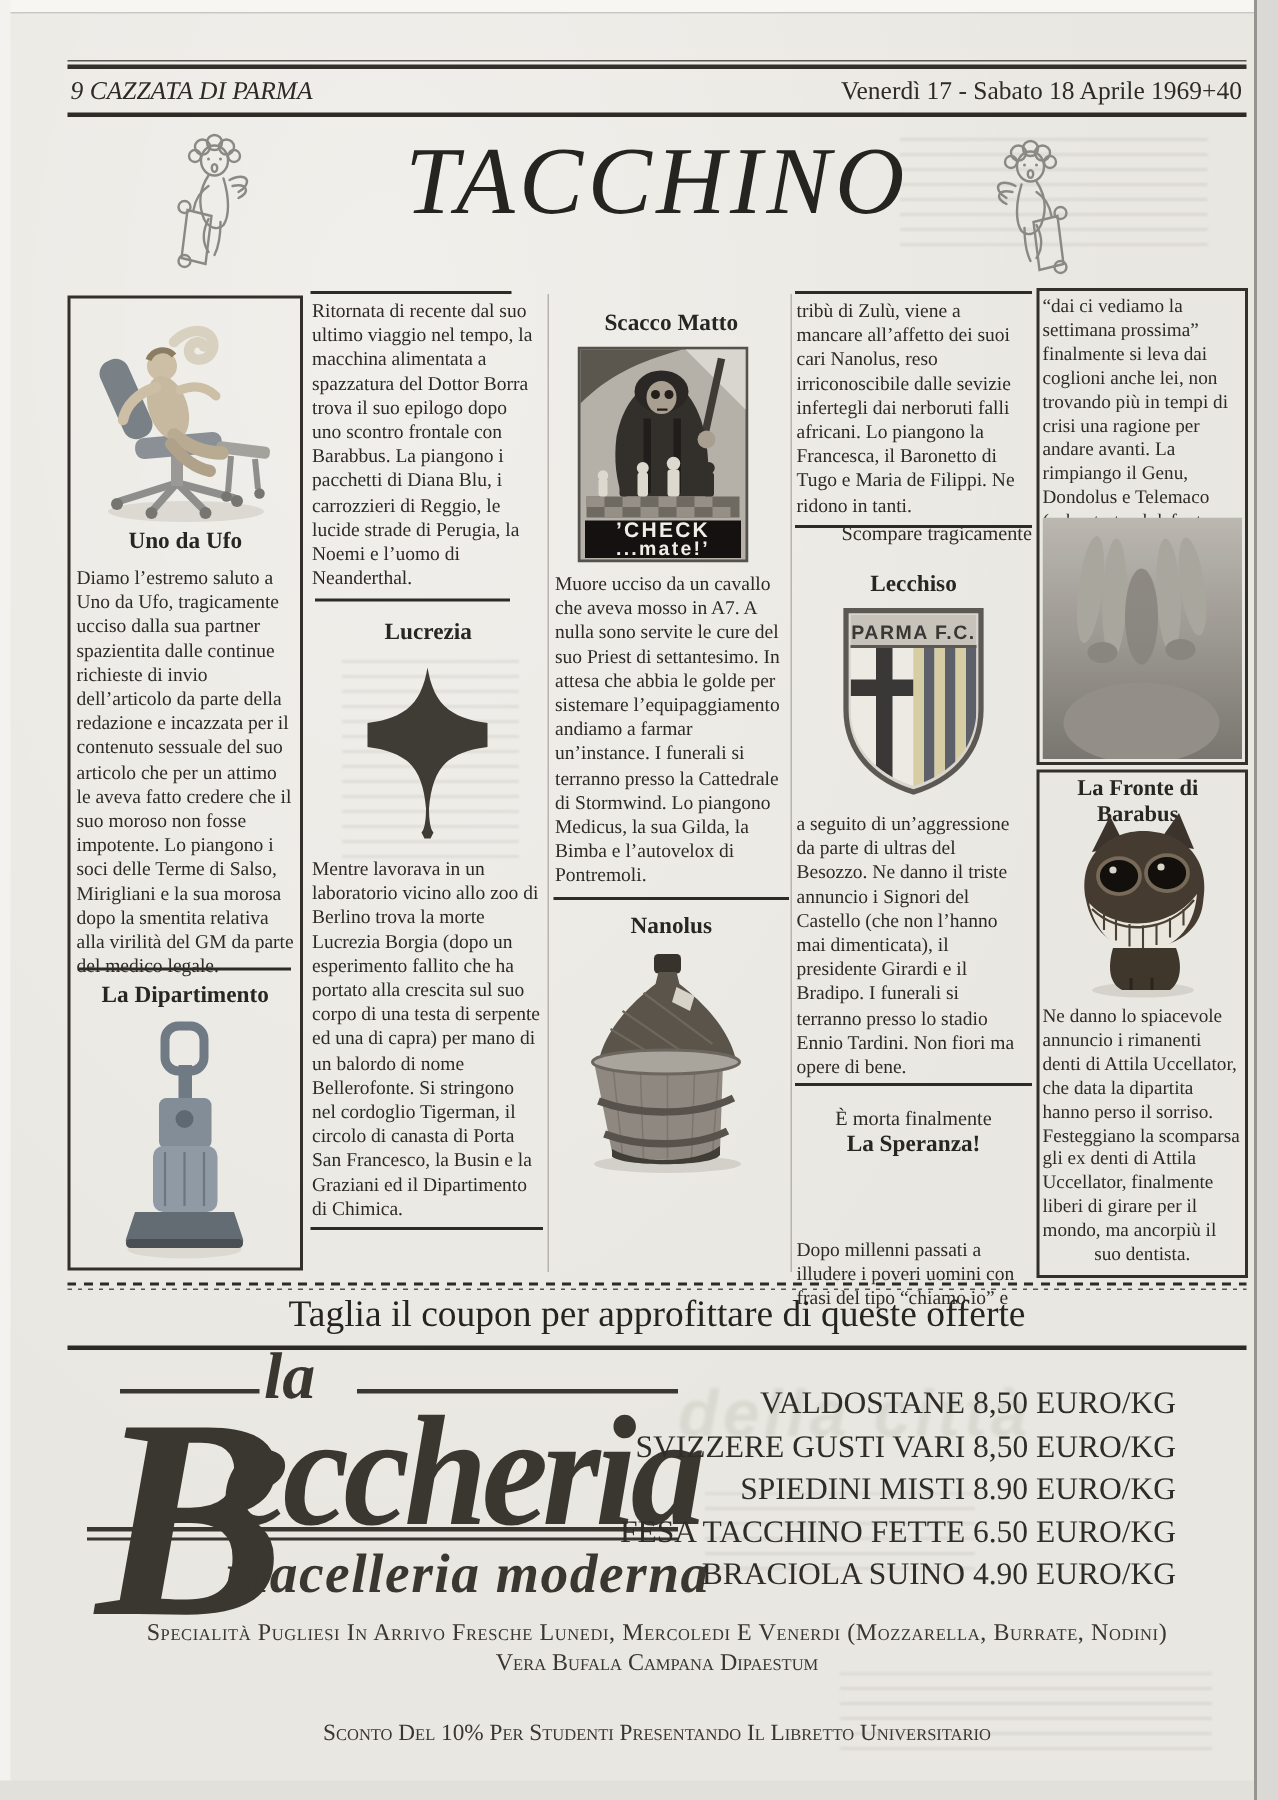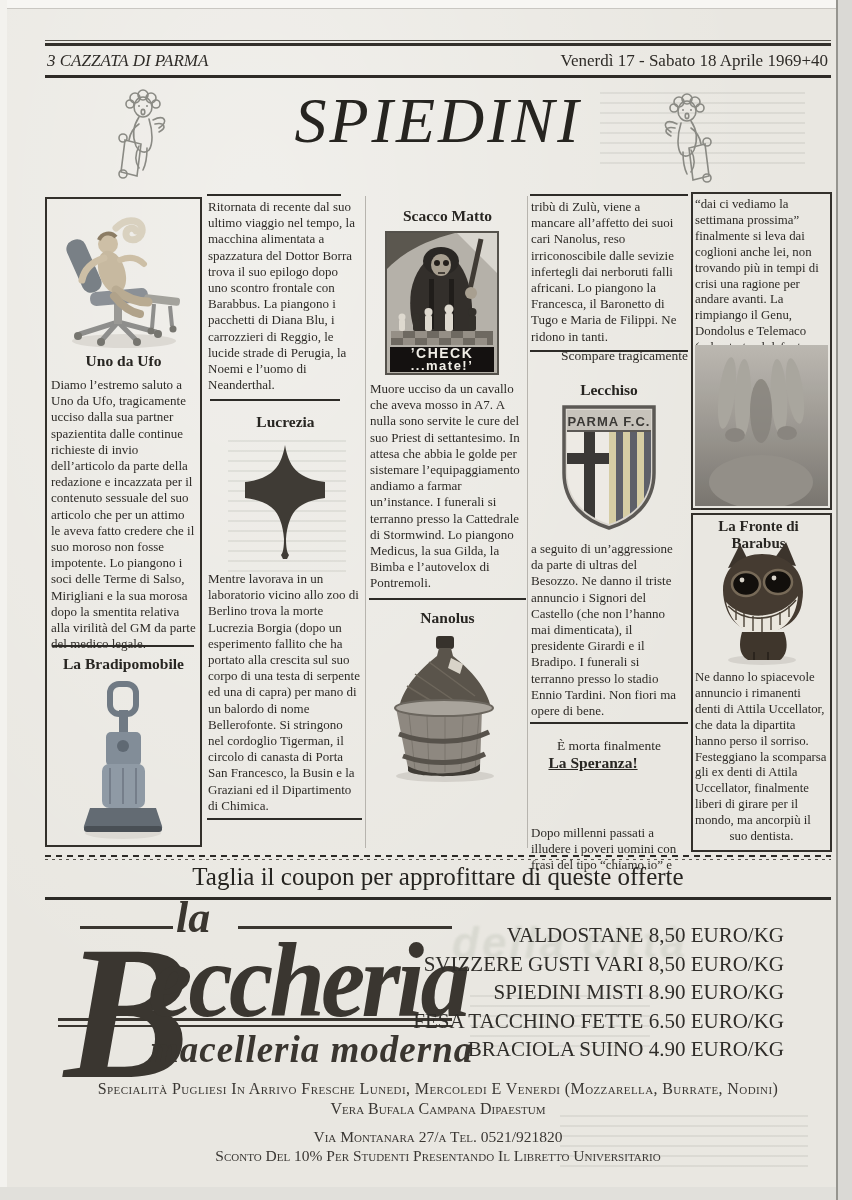--- a/index.html
+++ b/index.html
@@ -80,21 +80,21 @@
   .demi-img  { left:385px; top:634px; width:122px; height:150px; }
   .p-nanolus { left:370px; top:789px; width:152px; }
 
   
   .p-zulu     { left:531px; top:199px; width:154px; }
   .k-lecchiso { left:530px; top:348px; width:158px;text-align:right; }
   .h-lecchiso { left:530px; top:381px; width:158px; }
   .crest-img  { left:557px; top:401px; width:104px; height:132px; }
   .p-lecchiso { left:531px; top:541px; width:154px; }
   .k-speranza { left:530px; top:738px; width:158px; }
-  .h-speranza { left:514px; top:754px; width:158px;text-decoration:underline; }
+  .h-speranza { left:530px; top:754px; width:158px; }
   .p-speranza { left:531px; top:785px; width:154px;margin-top:40px; }
 
   
   .p-settimana { left:695px; top:197px; width:133px; font-size:12.8px; line-height:15.9px; }
   .photo-body  { left:695px; top:345px; width:133px; height:161px; }
   .h-barabus   { left:691px; top:518px; width:135px; font-size:15px; }
   .cat-img     { left:712px; top:540px; width:100px; height:126px; }
   .p-barabus   { left:695px; top:670px; width:133px; font-size:12.8px; line-height:15.9px; text-align-last:center; }
 
   
@@ -135,25 +135,25 @@
   <div class="abs edge-left"></div>
   <div class="abs edge-bottom"></div>
   <div class="abs gblock g1"></div>
   <div class="abs gblock g2"></div>
   <div class="abs gblock g3"></div>
   <div class="abs gblock g4"></div>
   <div class="abs ghost-city">della città</div>
 
   <div class="abs mast-rule-a"></div>
   <div class="abs mast-rule-b"></div>
-  <div class="abs mast-left">3 CAZZATA DI PARMA</div>
+  <div class="abs mast-left">9 CAZZATA DI PARMA</div>
   <div class="abs mast-right">Venerdì 17 - Sabato 18 Aprile 1969+40</div>
   <div class="abs mast-rule-c"></div>
 
-  <div class="abs necro-title">SPIEDINI</div>
+  <div class="abs necro-title">TACCHINO</div>
   <svg class="abs cherub-left" viewBox="0 0 64 96" fill="none" stroke="#8a8a84" stroke-width="1.6" stroke-linecap="round">
     <circle cx="22" cy="10" r="5"></circle>
       <circle cx="30" cy="7" r="5"></circle>
       <circle cx="38" cy="10" r="5"></circle>
     <circle cx="17" cy="16" r="4"></circle>
       <circle cx="43" cy="16" r="4"></circle>
     <ellipse cx="30" cy="19" rx="9" ry="10"></ellipse>
     <circle cx="26" cy="18" r="1" fill="#8a8a84" stroke="none"></circle>
       <circle cx="34" cy="18" r="1" fill="#8a8a84" stroke="none"></circle>
     <ellipse cx="30" cy="24" rx="1.8" ry="2.6"></ellipse>
@@ -216,21 +216,21 @@
     <path d="M43,30 A10,10 0 0 1 60,27" stroke="#8b7c64" stroke-width="4" fill="none"></path>
     <ellipse cx="56" cy="62" rx="13" ry="22" fill="#c7b9a0" transform="rotate(-18 56 62)"></ellipse>
     <path d="M48,48 C36,52 28,60 26,70" stroke="#cdbfa6" stroke-width="7" fill="none" stroke-linecap="round"></path>
     <path d="M64,50 C74,46 82,48 88,54" stroke="#cdbfa6" stroke-width="6" fill="none" stroke-linecap="round"></path>
     <path d="M60,80 C70,88 80,92 92,92" stroke="#b9ab92" stroke-width="9" fill="none" stroke-linecap="round"></path>
     <path d="M58,86 C66,96 74,102 84,104" stroke="#b0a28a" stroke-width="8" fill="none" stroke-linecap="round"></path>
   </svg>
   <div class="abs obit-h h-uno">Uno da Ufo</div>
   <div class="abs body-text p-uno">Diamo l’estremo saluto a Uno da Ufo, tragicamente ucciso dalla sua partner spazientita dalle continue richieste di invio dell’articolo da parte della redazione e incazzata per il contenuto sessuale del suo articolo che per un attimo le aveva fatto credere che il suo moroso non fosse impotente. Lo piangono i soci delle Terme di Salso, Mirigliani e la sua morosa dopo la smentita relativa alla virilità del GM da parte del medico legale.</div>
   <div class="abs hrule rule-c1"></div>
-  <div class="abs obit-h h-bradipo">La Bradipomobile</div>
+  <div class="abs obit-h h-bradipo">La Dipartimento</div>
   <svg class="abs vacuum-img" viewBox="0 0 94 160">
     <ellipse cx="47" cy="153" rx="38" ry="6" fill="#dcd9d3"></ellipse>
     <rect x="34" y="4" width="26" height="30" rx="9" fill="none" stroke="#707a84" stroke-width="6"></rect>
     <rect x="43" y="30" width="9" height="24" fill="#707a84"></rect>
     <rect x="30" y="52" width="35" height="34" rx="5" fill="#828d98"></rect>
     <circle cx="47" cy="66" r="6" fill="#5f6973"></circle>
     <rect x="26" y="84" width="43" height="44" rx="7" fill="#8f9aa5"></rect>
     <path d="M34,88 V124 M47,88 V124 M60,88 V124" stroke="#6d7681" stroke-width="1.5"></path>
     <path d="M14,128 H80 L86,146 C87,150 83,152 78,152 H16 C11,152 7,150 8,146 Z" fill="#636b73"></path>
     <rect x="8" y="146" width="78" height="6" rx="3" fill="#494f55"></rect>
@@ -396,17 +396,16 @@
   <div class="abs prices">
     <div>VALDOSTANE 8,50 EURO/KG</div>
     <div>SVIZZERE GUSTI VARI 8,50 EURO/KG</div>
     <div>SPIEDINI MISTI 8.90 EURO/KG</div>
     <div>FESA TACCHINO FETTE 6.50 EURO/KG</div>
     <div>BRACIOLA SUINO 4.90 EURO/KG</div>
   </div>
 
   <div class="abs smallcaps note1">Specialità Pugliesi In Arrivo Fresche Lunedi, Mercoledi E Venerdi (Mozzarella, Burrate, Nodini)</div>
   <div class="abs smallcaps note2">Vera Bufala Campana Dipaestum</div>
-  <div class="abs smallcaps addr">Via Montanara 27/a Tel. 0521/921820</div>
   <div class="abs smallcaps disc">Sconto Del 10% Per Studenti Presentando Il Libretto Universitario</div>
 
   <div class="abs edge-right"></div>
 </div>
 
 </body></html>

